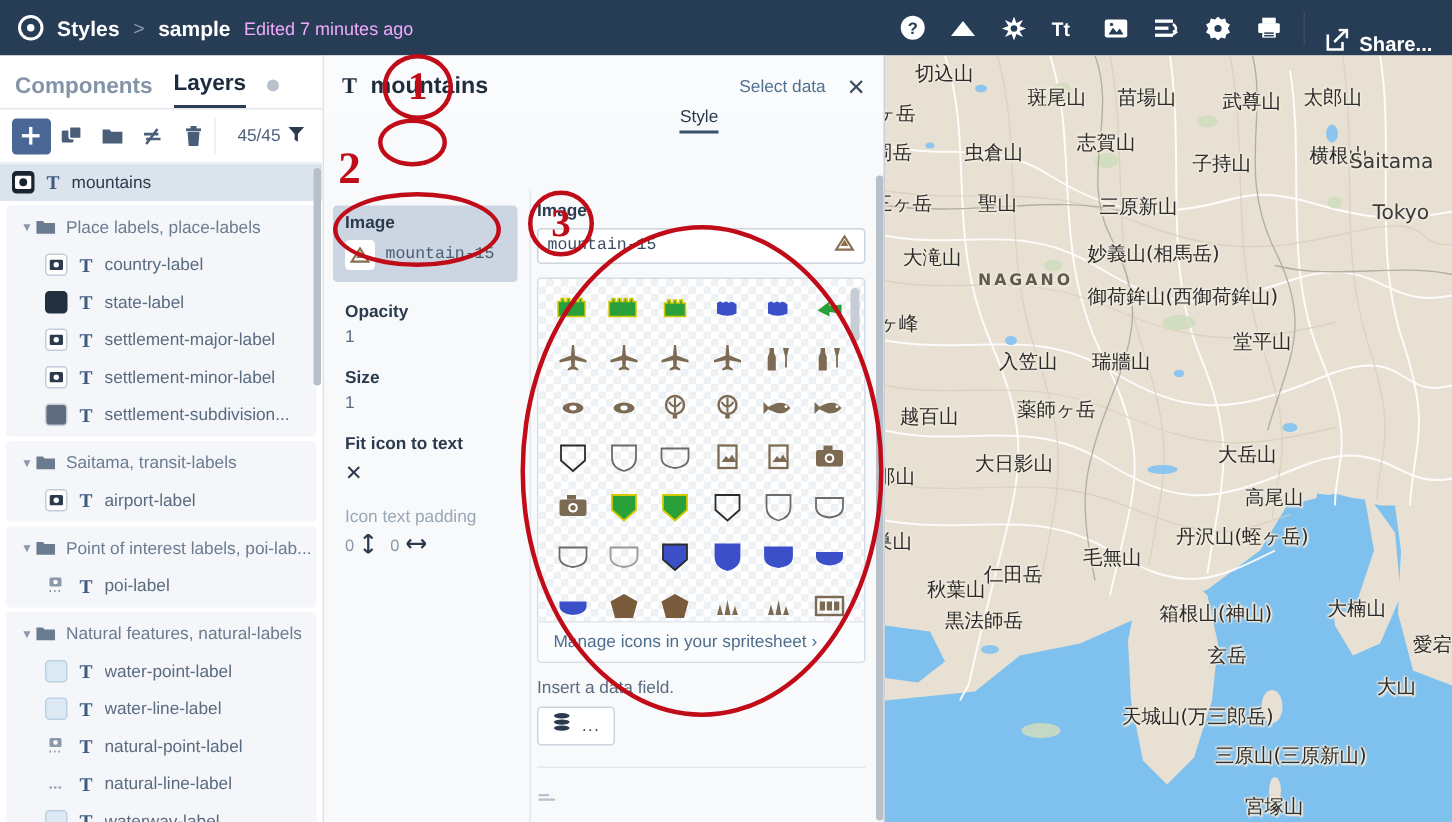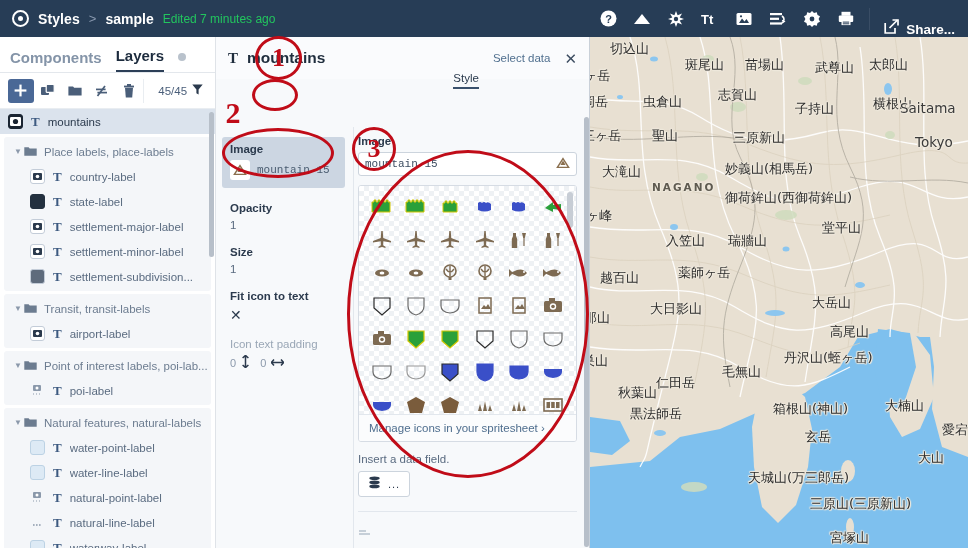--- a/index.html
+++ b/index.html
@@ -21,21 +21,21 @@
     border: 2px solid #fff; margin-left: 12px; margin-right: 9px;
     position: relative; flex: 0 0 auto;
   }
   .brand-logo::after {
     content: ""; position: absolute; width: 5px; height: 5px;
     background: #fff; border-radius: 50%; top: 4px; left: 4px;
   }
   .crumb-styles { font-weight: bold; font-size: 14px; letter-spacing: .1px; }
   .crumb-sep { margin: 0 9px; color: #8a9ab0; font-size: 13px; }
   .crumb-file { font-weight: bold; font-size: 14px; }
-  .crumb-edited { margin-left: 9px; font-size: 12px; color: #22c55e; font-weight: normal; }
+  .crumb-edited { margin-left: 9px; font-size: 12px; color: #f0abfc; font-weight: normal; }
   .topbar-right {
     margin-left: auto; display: flex; align-items: center; height: 100%;
   }
   .tb-icon {
     width: 34px; height: 37px; display: flex; align-items: center;
     justify-content: center; color: #fff; cursor: pointer;
   }
   .tb-icon svg { display:block; }
   .tb-divider { width: 1px; height: 22px; background: #46587096; margin: 0 6px; }
   .share-btn {
@@ -438,21 +438,21 @@
       </div>
 
       <div class="group-block">
         <div class="layer-row group-row">
           <span class="caret">▼</span>
           <span class="folder-ico">
             <svg width="13" height="11" viewBox="0 0 13 11">
                 <path d="M0.3 1.3 h4.3 l1.1 1.3 h7 v7.2 h-12.4 z" fill="#6c7c90"></path>
               </svg>
           </span>
-          <span class="layer-name">Transit, transit-labels</span>
+          <span class="layer-name">Saitama, transit-labels</span>
         </div>
         <div class="layer-row lp-indent">
           <span class="swatch">
               <svg width="9" height="7" viewBox="0 0 9 7">
                 <rect width="9" height="7" rx="1" fill="#2b3a4d"></rect>
                 <circle cx="4.5" cy="3.5" r="1.8" fill="#fff"></circle>
               </svg>
             </span>
           <span class="t-ico">T</span>
           <span class="layer-name">airport-label</span>

